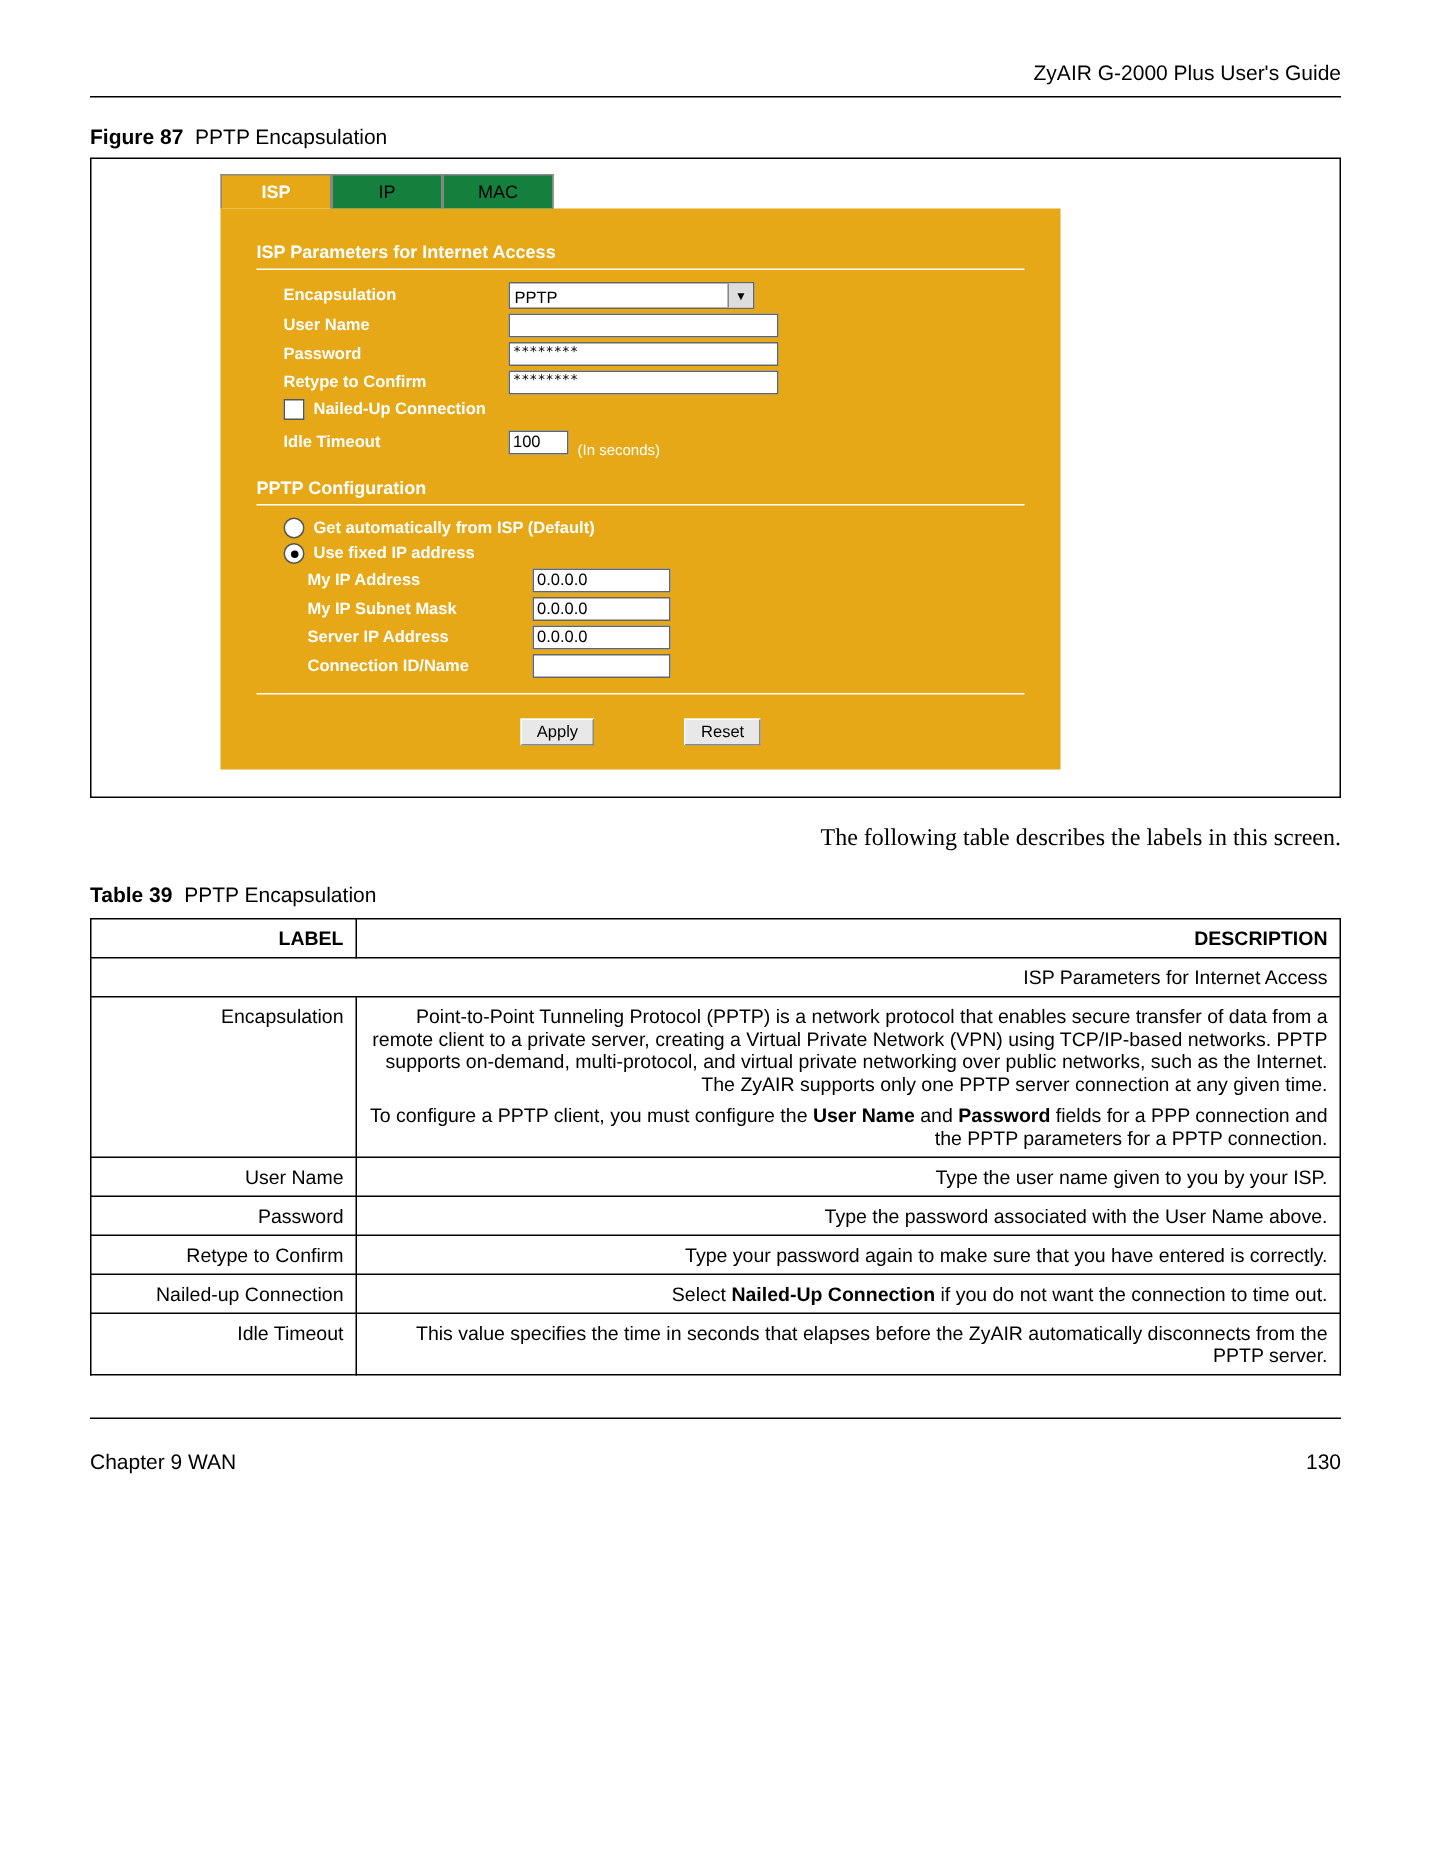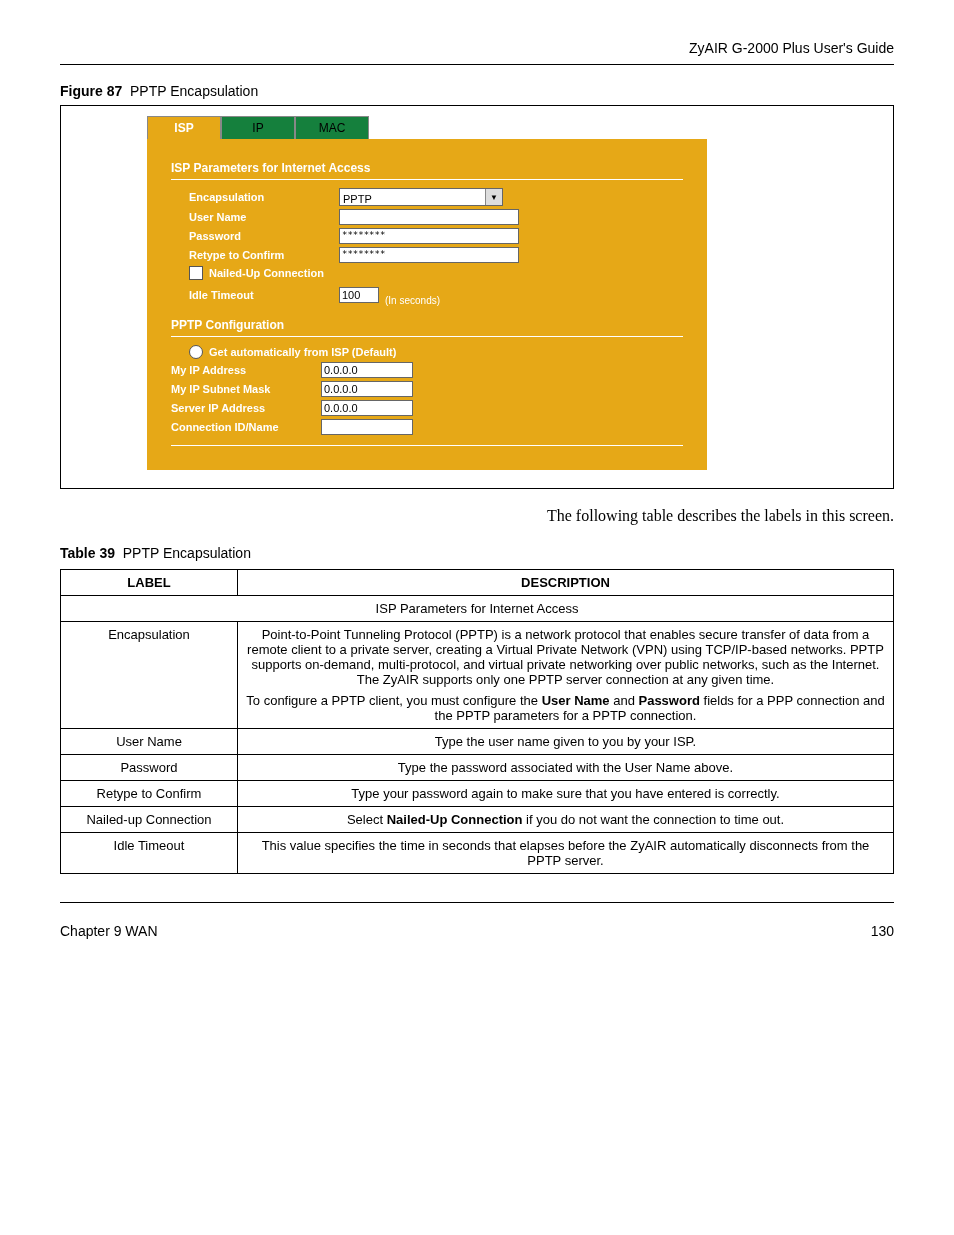--- a/index.html
+++ b/index.html
@@ -78,21 +78,21 @@
   }
   .form-row {
     display: flex;
     align-items: center;
     margin: 3px 0;
     font-size: 11px;
     color: #fff;
     font-weight: bold;
   }
   .form-row.indent { margin-left: 18px; }
-  .form-row.indent2 { }
+  .form-row.indent2 { margin-left: 34px; }
   .form-label {
     width: 150px;
     flex-shrink: 0;
   }
   .text-input {
     font-size: 11px;
     padding: 1px 2px;
     border: 1px solid #666;
     background: #fff;
     height: 16px;
@@ -178,21 +178,21 @@
   }
   table.desc-table {
     width: 100%;
     border-collapse: collapse;
     font-size: 13px;
   }
   table.desc-table th, table.desc-table td {
     border: 1px solid #000;
     padding: 5px 8px;
     vertical-align: top;
-    text-align: center;
+    text-align: right;
   }
   table.desc-table th {
     font-weight: bold;
   }
   .footer {
     display: flex;
     justify-content: space-between;
     font-size: 14px;
     margin-top: 28px;
     border-top: 1px solid #000;
@@ -256,40 +256,50 @@
         <span class="small-note">(In seconds)</span>
       </div>
 
       <div class="section-heading" style="margin-top:12px;">PPTP Configuration</div>
       <div class="underline"></div>
 
       <div class="form-row indent">
         <span class="radio-box"></span>
         <span>Get automatically from ISP (Default)</span>
       </div>
+      <div class="form-row indent">
+        <span class="radio-box">
+            <span class="radio-dot"></span>
+          </span>
+        <span>Use fixed IP address</span>
+      </div>
 
       <div class="form-row indent2">
         <span class="form-label">My IP Address</span>
         <input class="text-input input-md" value="0.0.0.0" style="">
       </div>
       <div class="form-row indent2">
         <span class="form-label">My IP Subnet Mask</span>
         <input class="text-input input-md" value="0.0.0.0" style="">
       </div>
       <div class="form-row indent2">
         <span class="form-label">Server IP Address</span>
         <input class="text-input input-md" value="0.0.0.0" style="">
       </div>
       <div class="form-row indent2">
         <span class="form-label">Connection ID/Name</span>
         <input class="text-input input-md" value="" style="">
       </div>
 
       <div class="underline" style="margin-top:10px;"></div>
 
+      <div class="button-row">
+        <button class="btn">Apply</button>
+        <button class="btn">Reset</button>
+      </div>
     </div>
   </div>
 </div>
 
 <div class="body-text">The following table describes the labels in this screen.</div>
 
 <div class="table-caption">
   <b>Table 39</b>&nbsp;&nbsp;<span>PPTP Encapsulation</span>
 </div>
 

